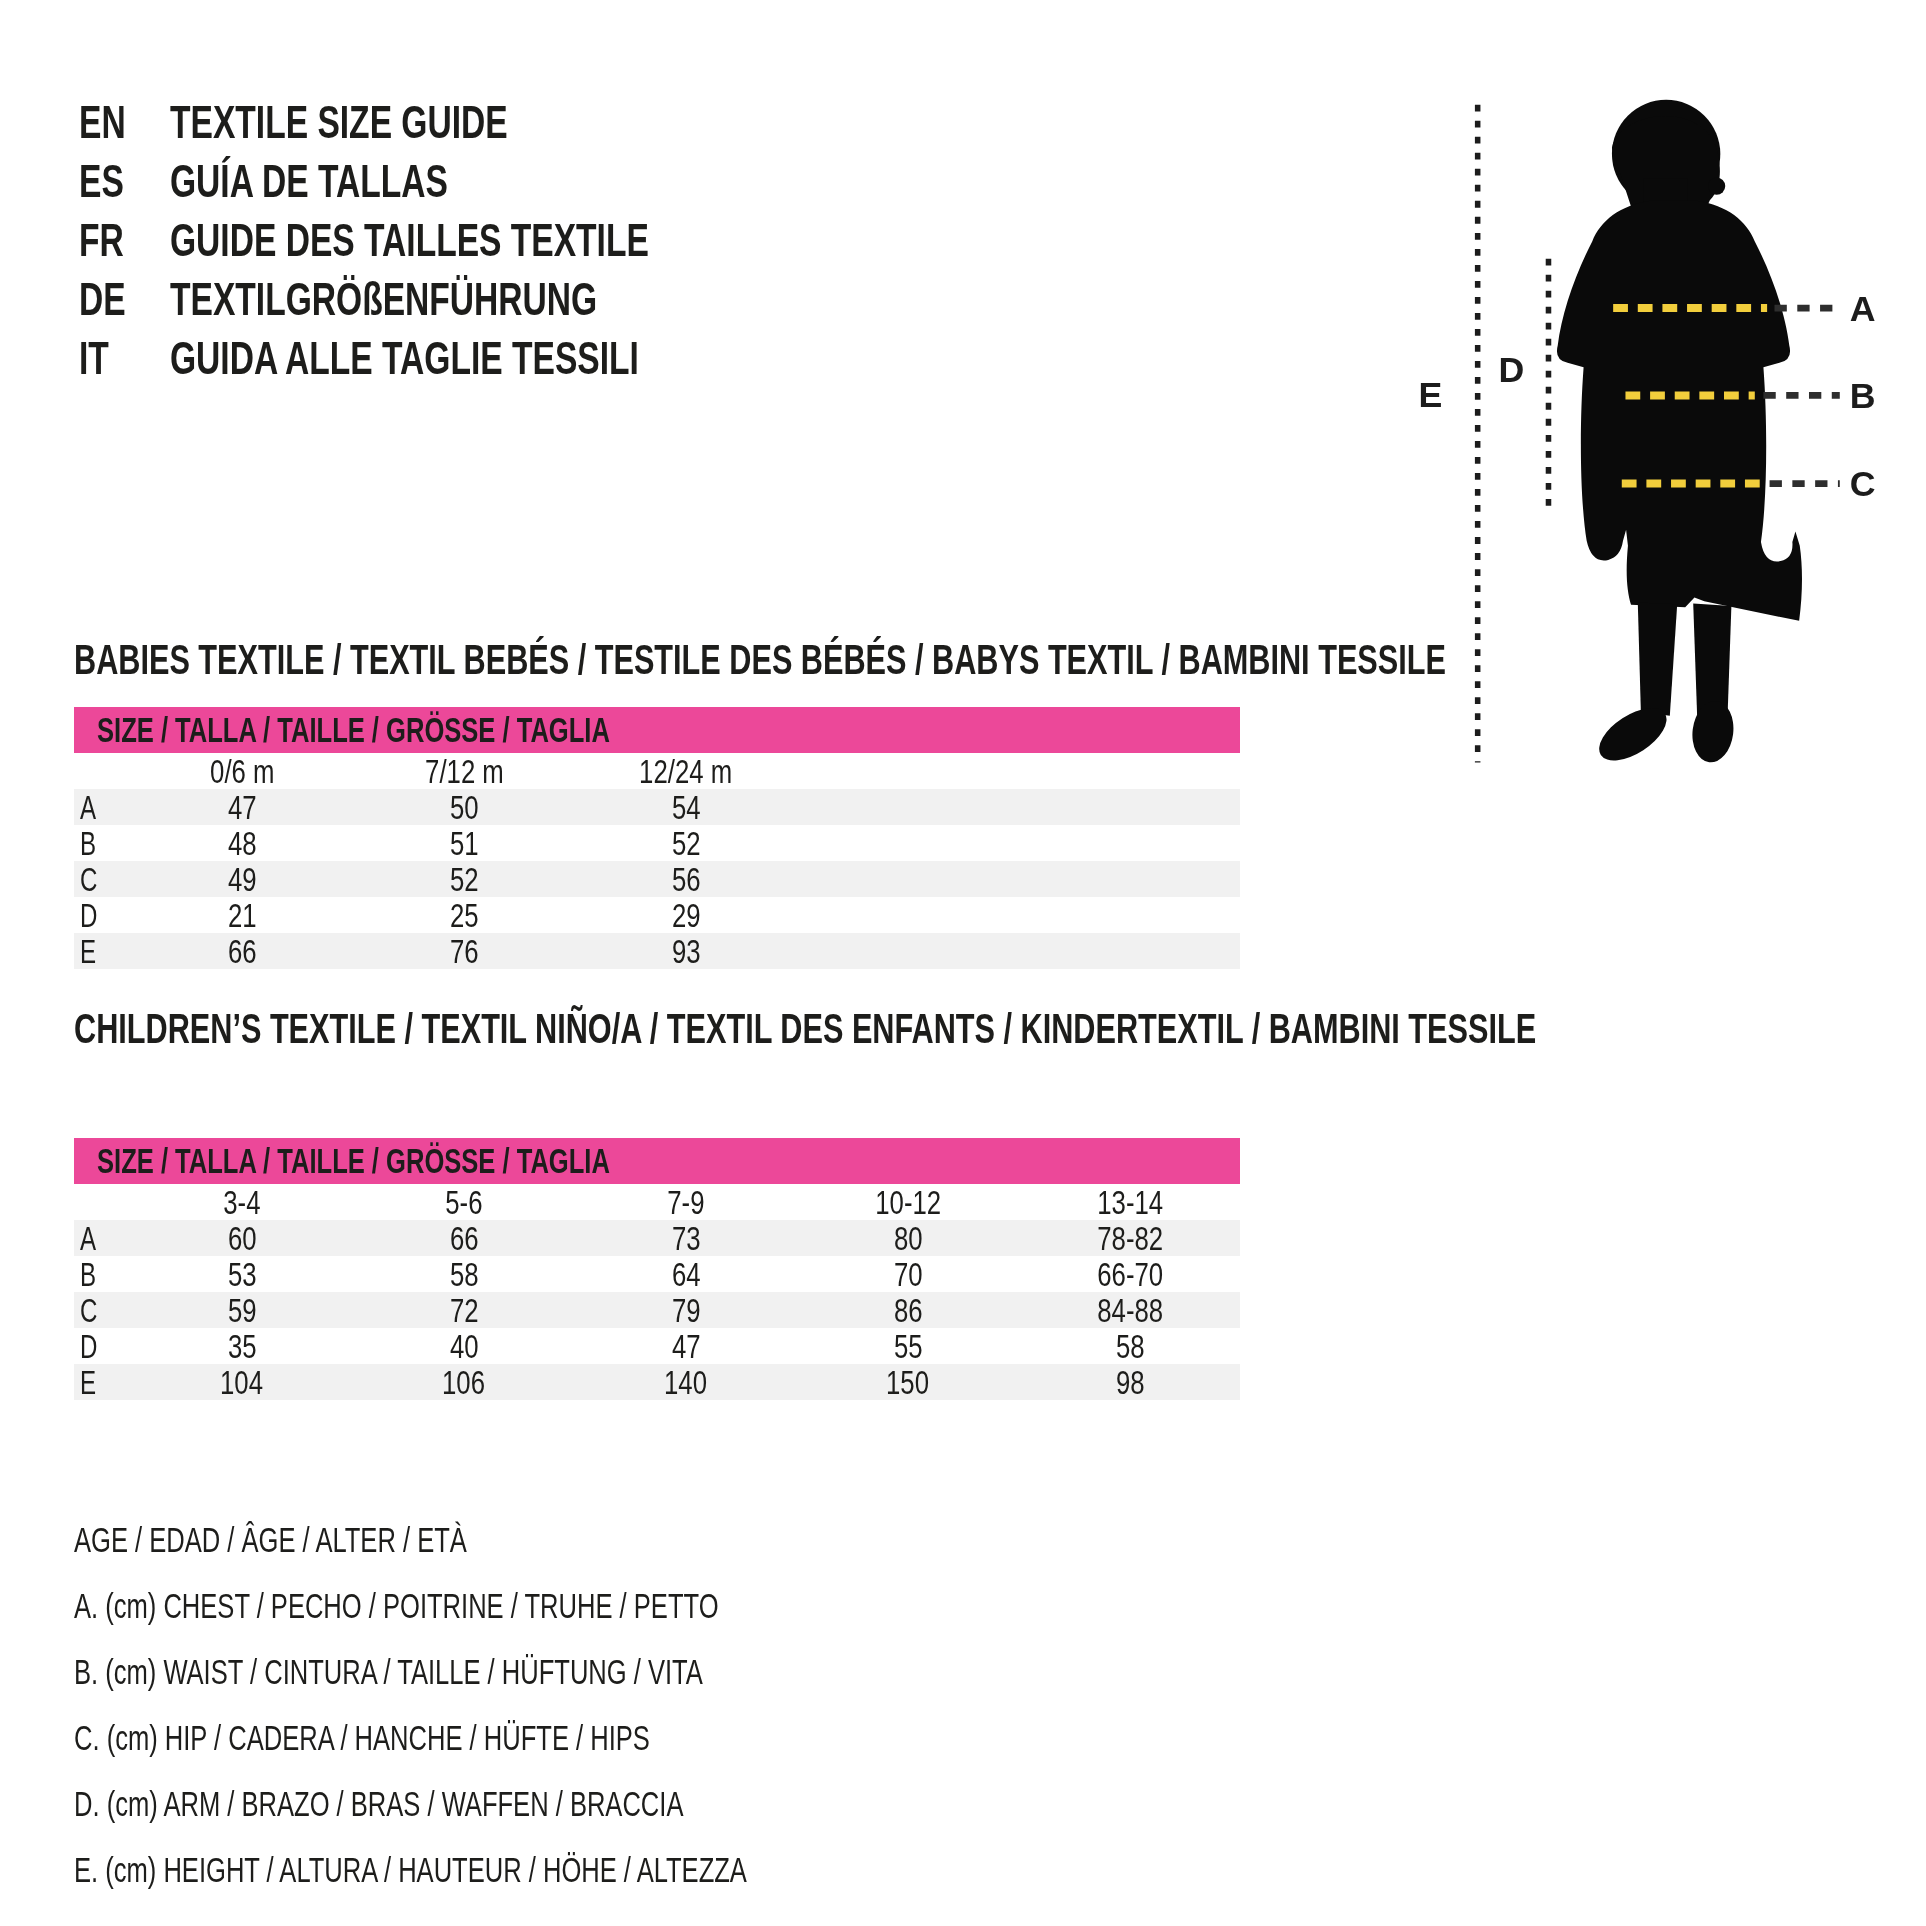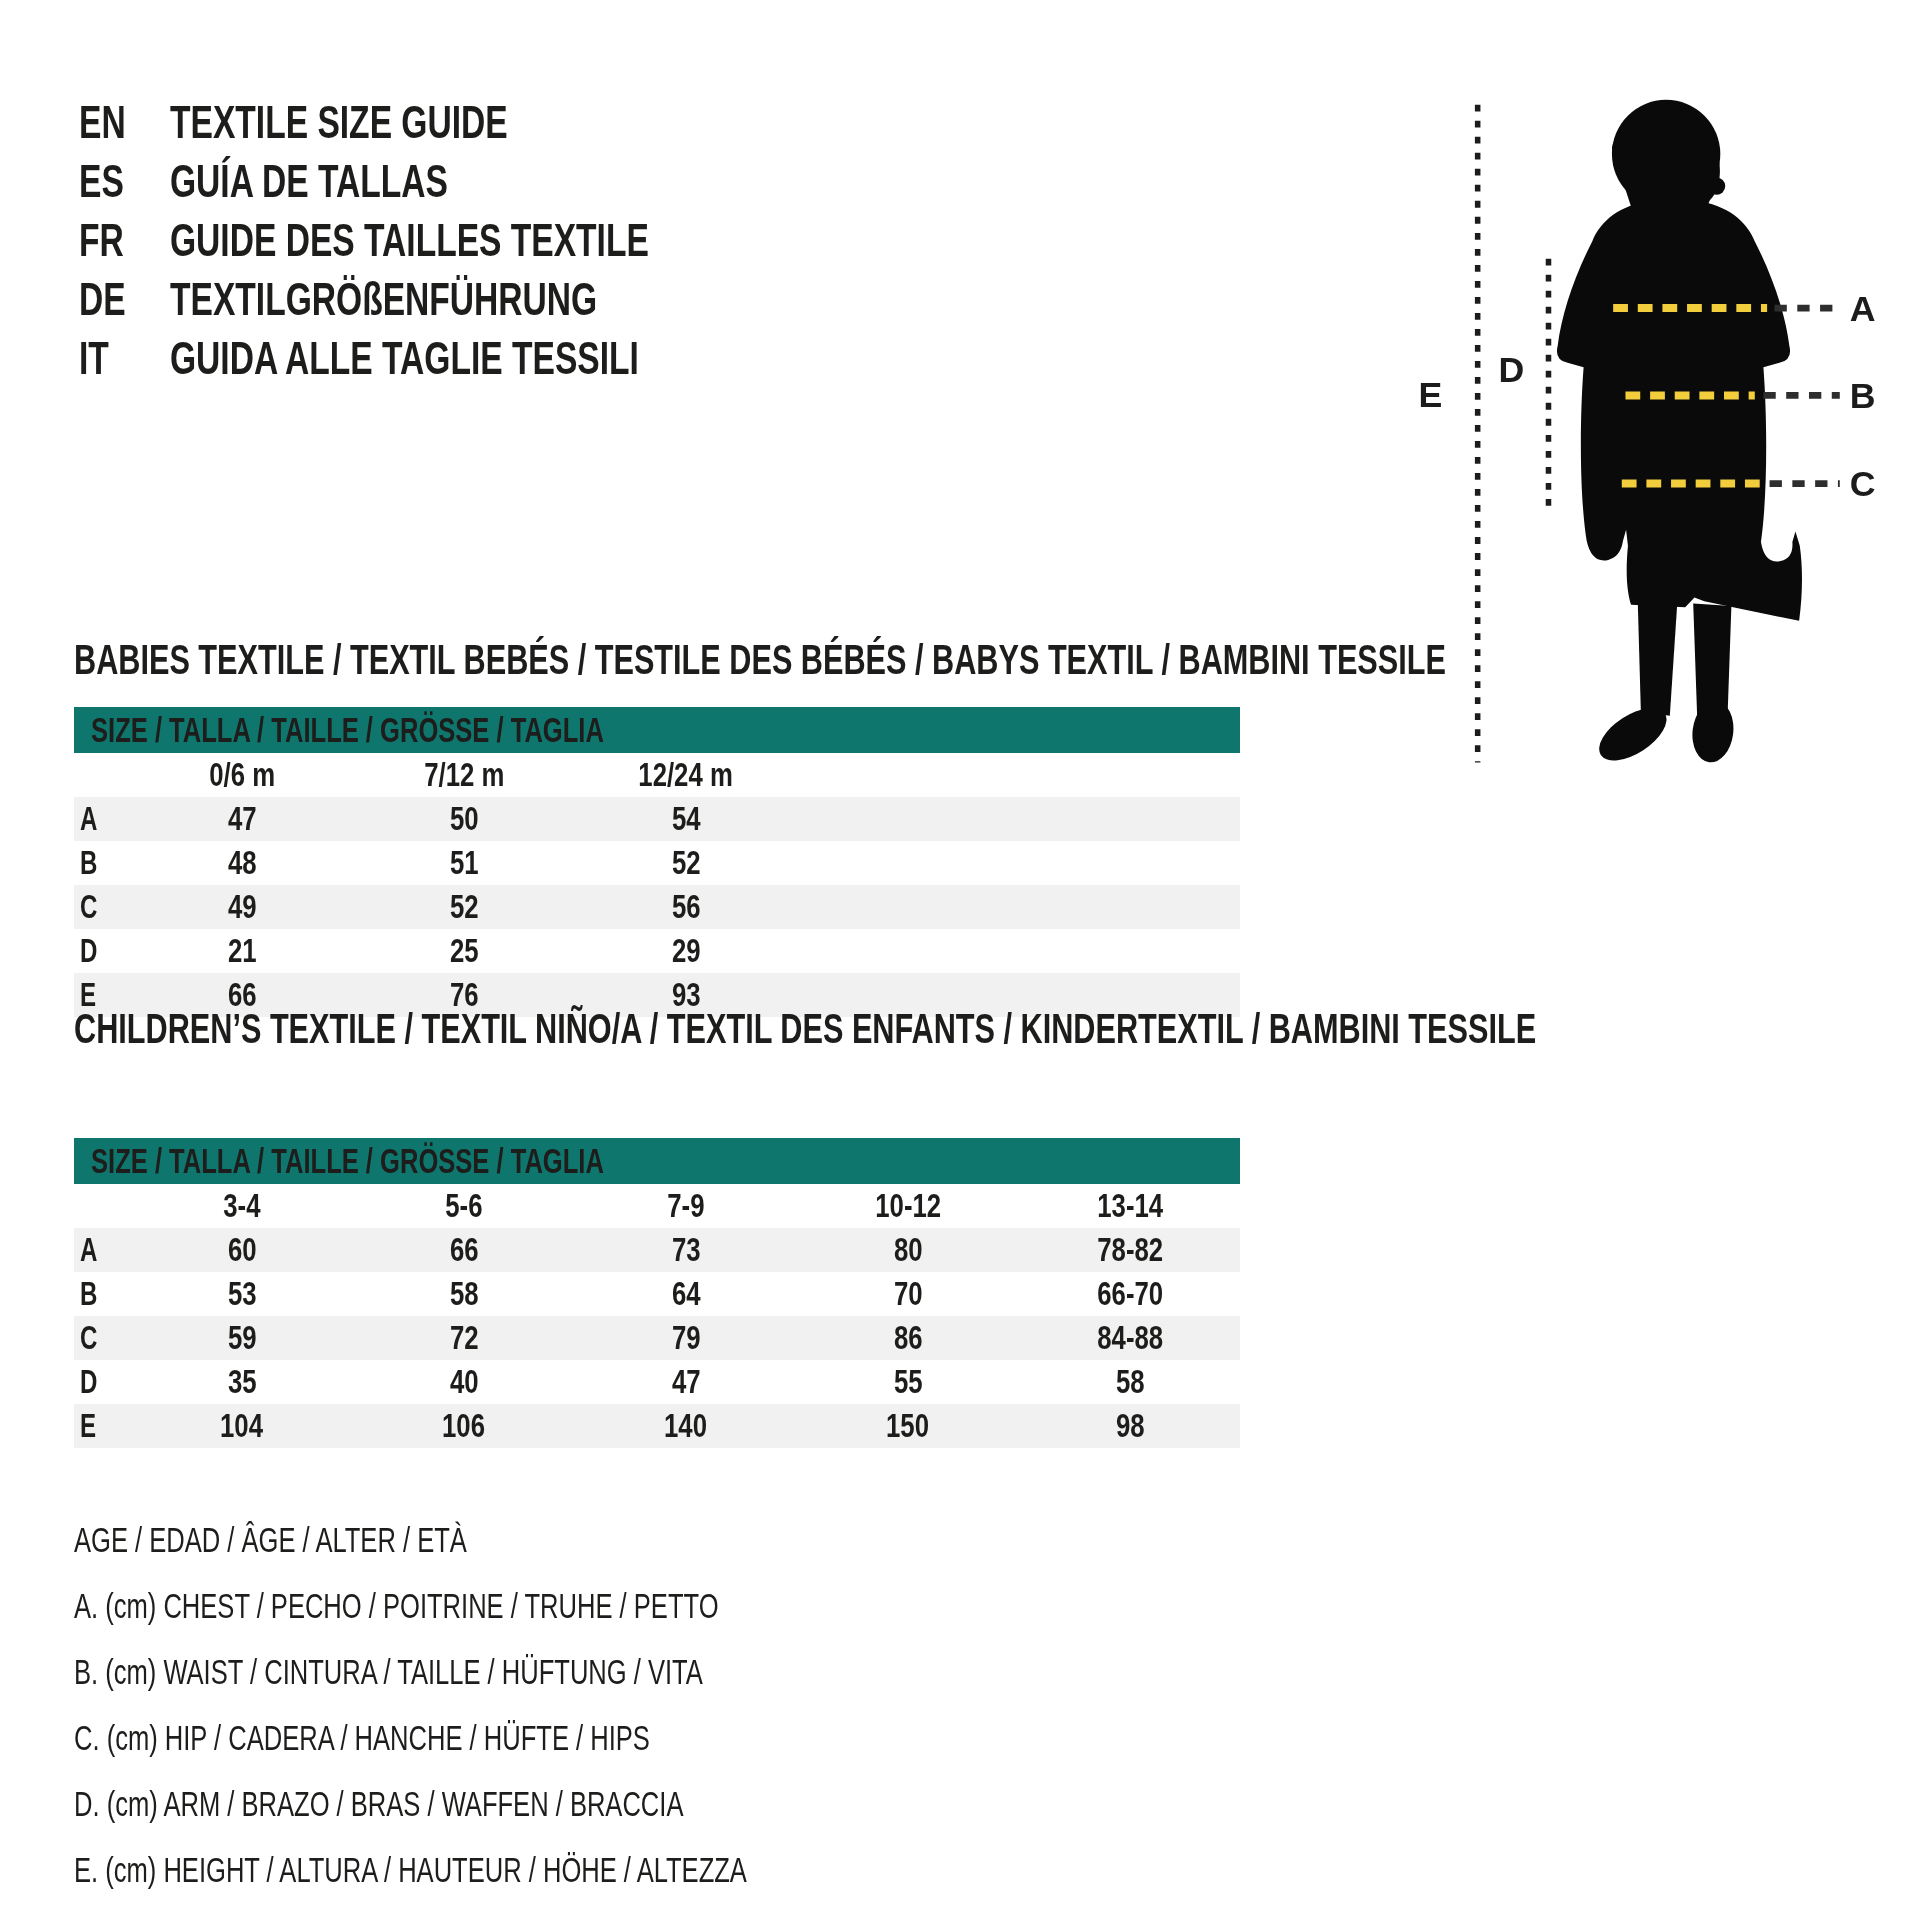--- a/index.html
+++ b/index.html
@@ -26,24 +26,24 @@
   
   .heading{position:absolute;left:74px;height:44px;display:flex;align-items:center;
            font-size:42px;font-weight:700;}
   #babies-heading{top:638px;}
   #children-heading{top:1007px;}
 
   
   .size-table{position:absolute;left:74px;width:1166px;}
   #babies-table{top:707px;}
   #children-table{top:1138px;}
-  .thead{height:46px;background:#0f766e;display:flex;align-items:center;
-         padding-left:17px;box-sizing:border-box;font-size:35px;font-weight:700;}
-  .trow{display:grid;grid-template-columns:57px repeat(5,222px);height:44px;
-        align-items:center;font-size:33px;font-weight:700;}
+  .thead{height:46px;background:#ec4899;display:flex;align-items:center;
+         padding-left:23px;box-sizing:border-box;font-size:35px;font-weight:700;}
+  .trow{display:grid;grid-template-columns:57px repeat(5,222px);height:36px;
+        align-items:center;font-size:33px;font-weight:400;}
   .trow.alt{background:#f1f1f1;}
   .rlabel{padding-left:6.2px;}
   .cell{text-align:center;}
 
   
   .legend{position:absolute;left:74px;top:1507px;}
   .legend-row{display:flex;align-items:center;height:66px;font-size:35px;font-weight:400;}
 </style>
 </head>
 <body>

